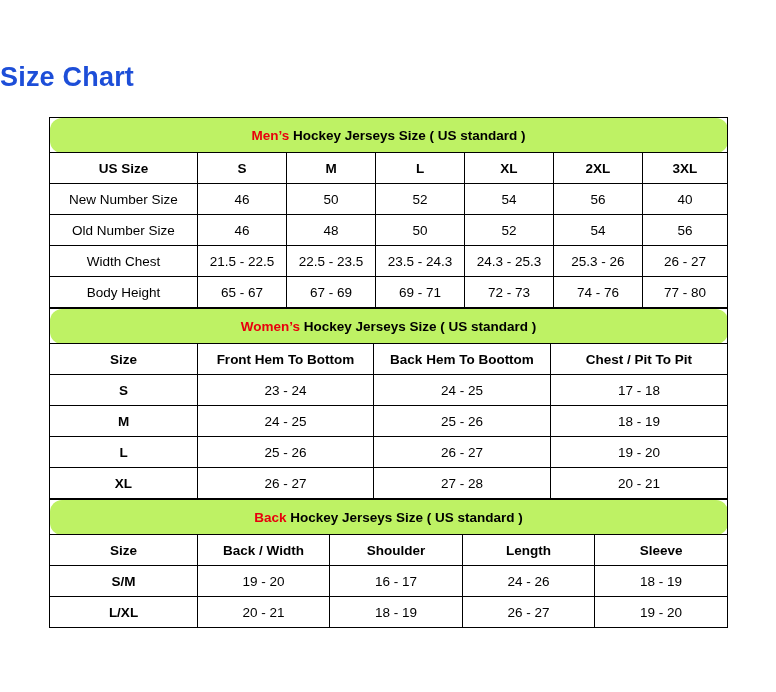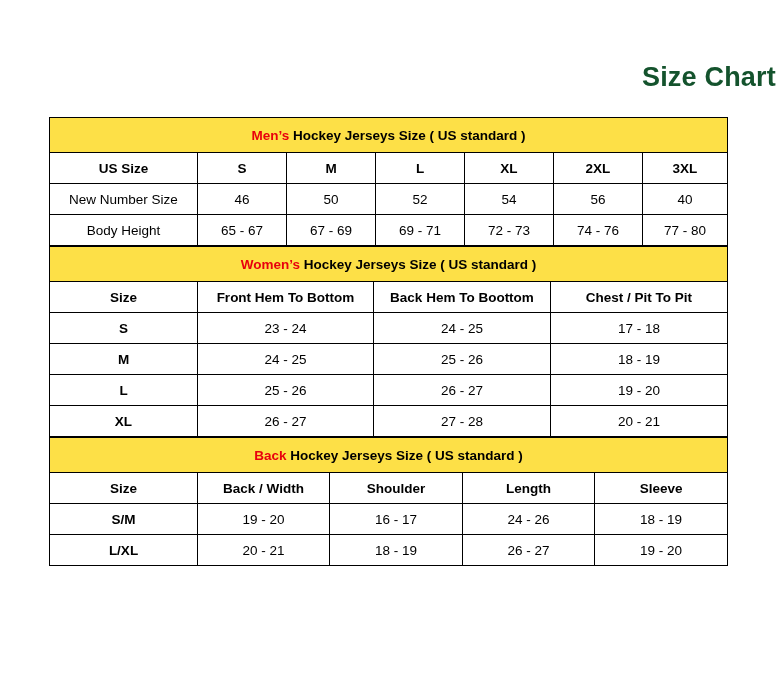--- a/index.html
+++ b/index.html
@@ -14,22 +14,22 @@
     color: #000000;
     overflow: hidden;
   }
   .page {
     width: 776px;
     height: 692px;
     position: relative;
     box-sizing: border-box;
   }
   .chart-title {
-    text-align: right;
-    color: #14532d;
+    text-align: left;
+    color: #1d4ed8;
     font-size: 27px;
     font-weight: bold;
     margin-top: 62px;
     margin-bottom: 0;
     letter-spacing: 0.2px;
   }
   .tables-wrap {
     margin: 24px auto 0 auto;
     width: 678px;
   }
@@ -40,24 +40,25 @@
   }
   table.size-table td {
     border: 1px solid #000000;
     text-align: center;
     vertical-align: middle;
     font-size: 13.5px;
     height: 28px;
     padding: 1px 2px;
   }
   .section-header {
-    background: #fde047;
+    background: #bef264;
     font-weight: bold;
     font-size: 15px;
     height: 32px !important;
+    border-radius: 12px;
   }
   .section-header .accent {
     color: #e8000d;
   }
   .section-header .rest {
     color: #000000;
   }
   .col-head {
     font-weight: bold;
   }
@@ -101,20 +102,38 @@
           <td class="col-head">3XL</td>
         </tr>
         <tr>
           <td class="row-label">New Number Size</td>
           <td>46</td>
           <td>50</td>
           <td>52</td>
           <td>54</td>
           <td>56</td>
           <td>40</td>
+        </tr>
+        <tr>
+          <td class="row-label">Old Number Size</td>
+          <td>46</td>
+          <td>48</td>
+          <td>50</td>
+          <td>52</td>
+          <td>54</td>
+          <td>56</td>
+        </tr>
+        <tr>
+          <td class="row-label">Width Chest</td>
+          <td>21.5 - 22.5</td>
+          <td>22.5 - 23.5</td>
+          <td>23.5 - 24.3</td>
+          <td>24.3 - 25.3</td>
+          <td>25.3 - 26</td>
+          <td>26 - 27</td>
         </tr>
         <tr>
           <td class="row-label">Body Height</td>
           <td>65 - 67</td>
           <td>67 - 69</td>
           <td>69 - 71</td>
           <td>72 - 73</td>
           <td>74 - 76</td>
           <td>77 - 80</td>
         </tr>

